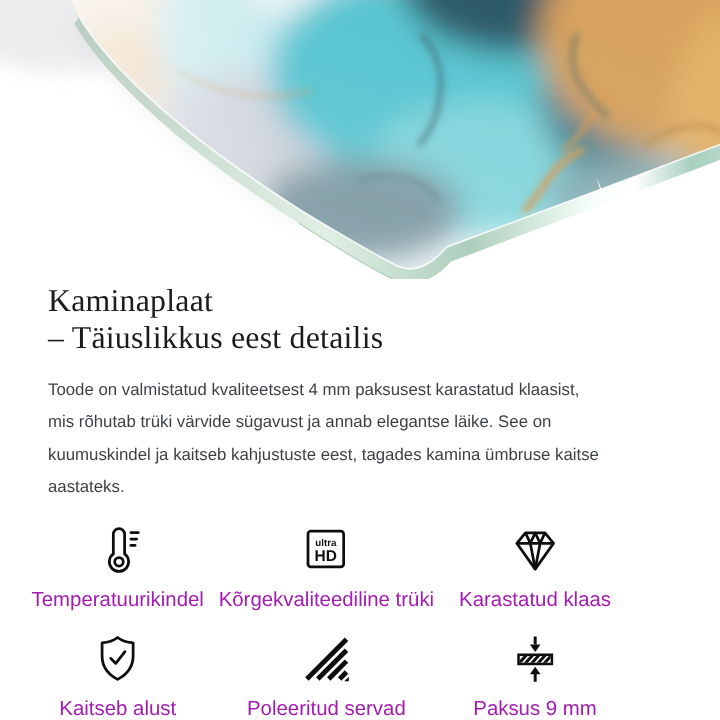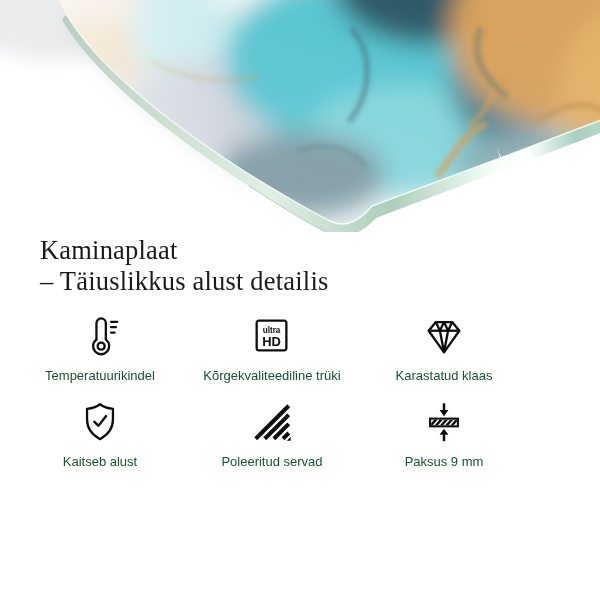--- a/index.html
+++ b/index.html
@@ -21,21 +21,21 @@
   .desc{
     margin:14px 0 0 0;font-size:14px;line-height:27px;color:#3c4147;
     max-width:524px;
   }
   .features{
     margin-top:16px;padding:0 14px;
     display:grid;grid-template-columns:repeat(3,1fr);row-gap:16px;
   }
   .feature{display:flex;flex-direction:column;align-items:center;}
   .ficon{height:46px;display:flex;align-items:flex-end;justify-content:center;}
-  .flabel{margin-top:9px;font-size:13px;color:#14532d;text-align:center;white-space:nowrap;}
+  .flabel{margin-top:9px;font-size:17px;color:#a21caf;text-align:center;white-space:nowrap;}
   .ic{stroke:#0e0e0e;fill:none;stroke-width:2.4;}
   .ic-fill{fill:#0e0e0e;stroke:none;}
   .ic-txt{fill:#0e0e0e;font-family:"Liberation Sans",sans-serif;font-weight:bold;}
 </style>
 </head>
 <body>
 
 <div class="page">
 
   <div class="hero">
@@ -131,22 +131,23 @@
             <path d="M-18,0 L0,-1.2 L18,0 L0,1.2 Z" fill="#ffffff" opacity="0.85"></path>
           </g>
         <circle r="3.2" fill="#ffffff"></circle>
       </g>
     </svg>
   </div>
 
   <div class="content">
     <h1 class="title">
       <span>Kaminaplaat</span>
-      <span>– Täiuslikkus alust detailis</span>
+      <span>– Täiuslikkus eest detailis</span>
     </h1>
+    <p class="desc">Toode on valmistatud kvaliteetsest 4 mm paksusest karastatud klaasist, mis rõhutab trüki värvide sügavust ja annab elegantse läike. See on kuumuskindel ja kaitseb kahjustuste eest, tagades kamina ümbruse kaitse aastateks.</p>
   </div>
 
   <div class="features">
 
     <div class="feature">
       <div class="ficon">
         <svg width="46" height="46" viewBox="0 0 48 48">
           <path class="ic" stroke-linejoin="round" d="M20.3,27.8 V10.6 a4.9,4.9 0 0 1 9.8,0 V27.8 a8.4,8.4 0 1 1 -9.8,0 Z"></path>
           <circle class="ic" cx="25.2" cy="34.6" r="3.7" stroke-width="2.2"></circle>
           <g class="ic" stroke-width="2" stroke-linecap="round">

